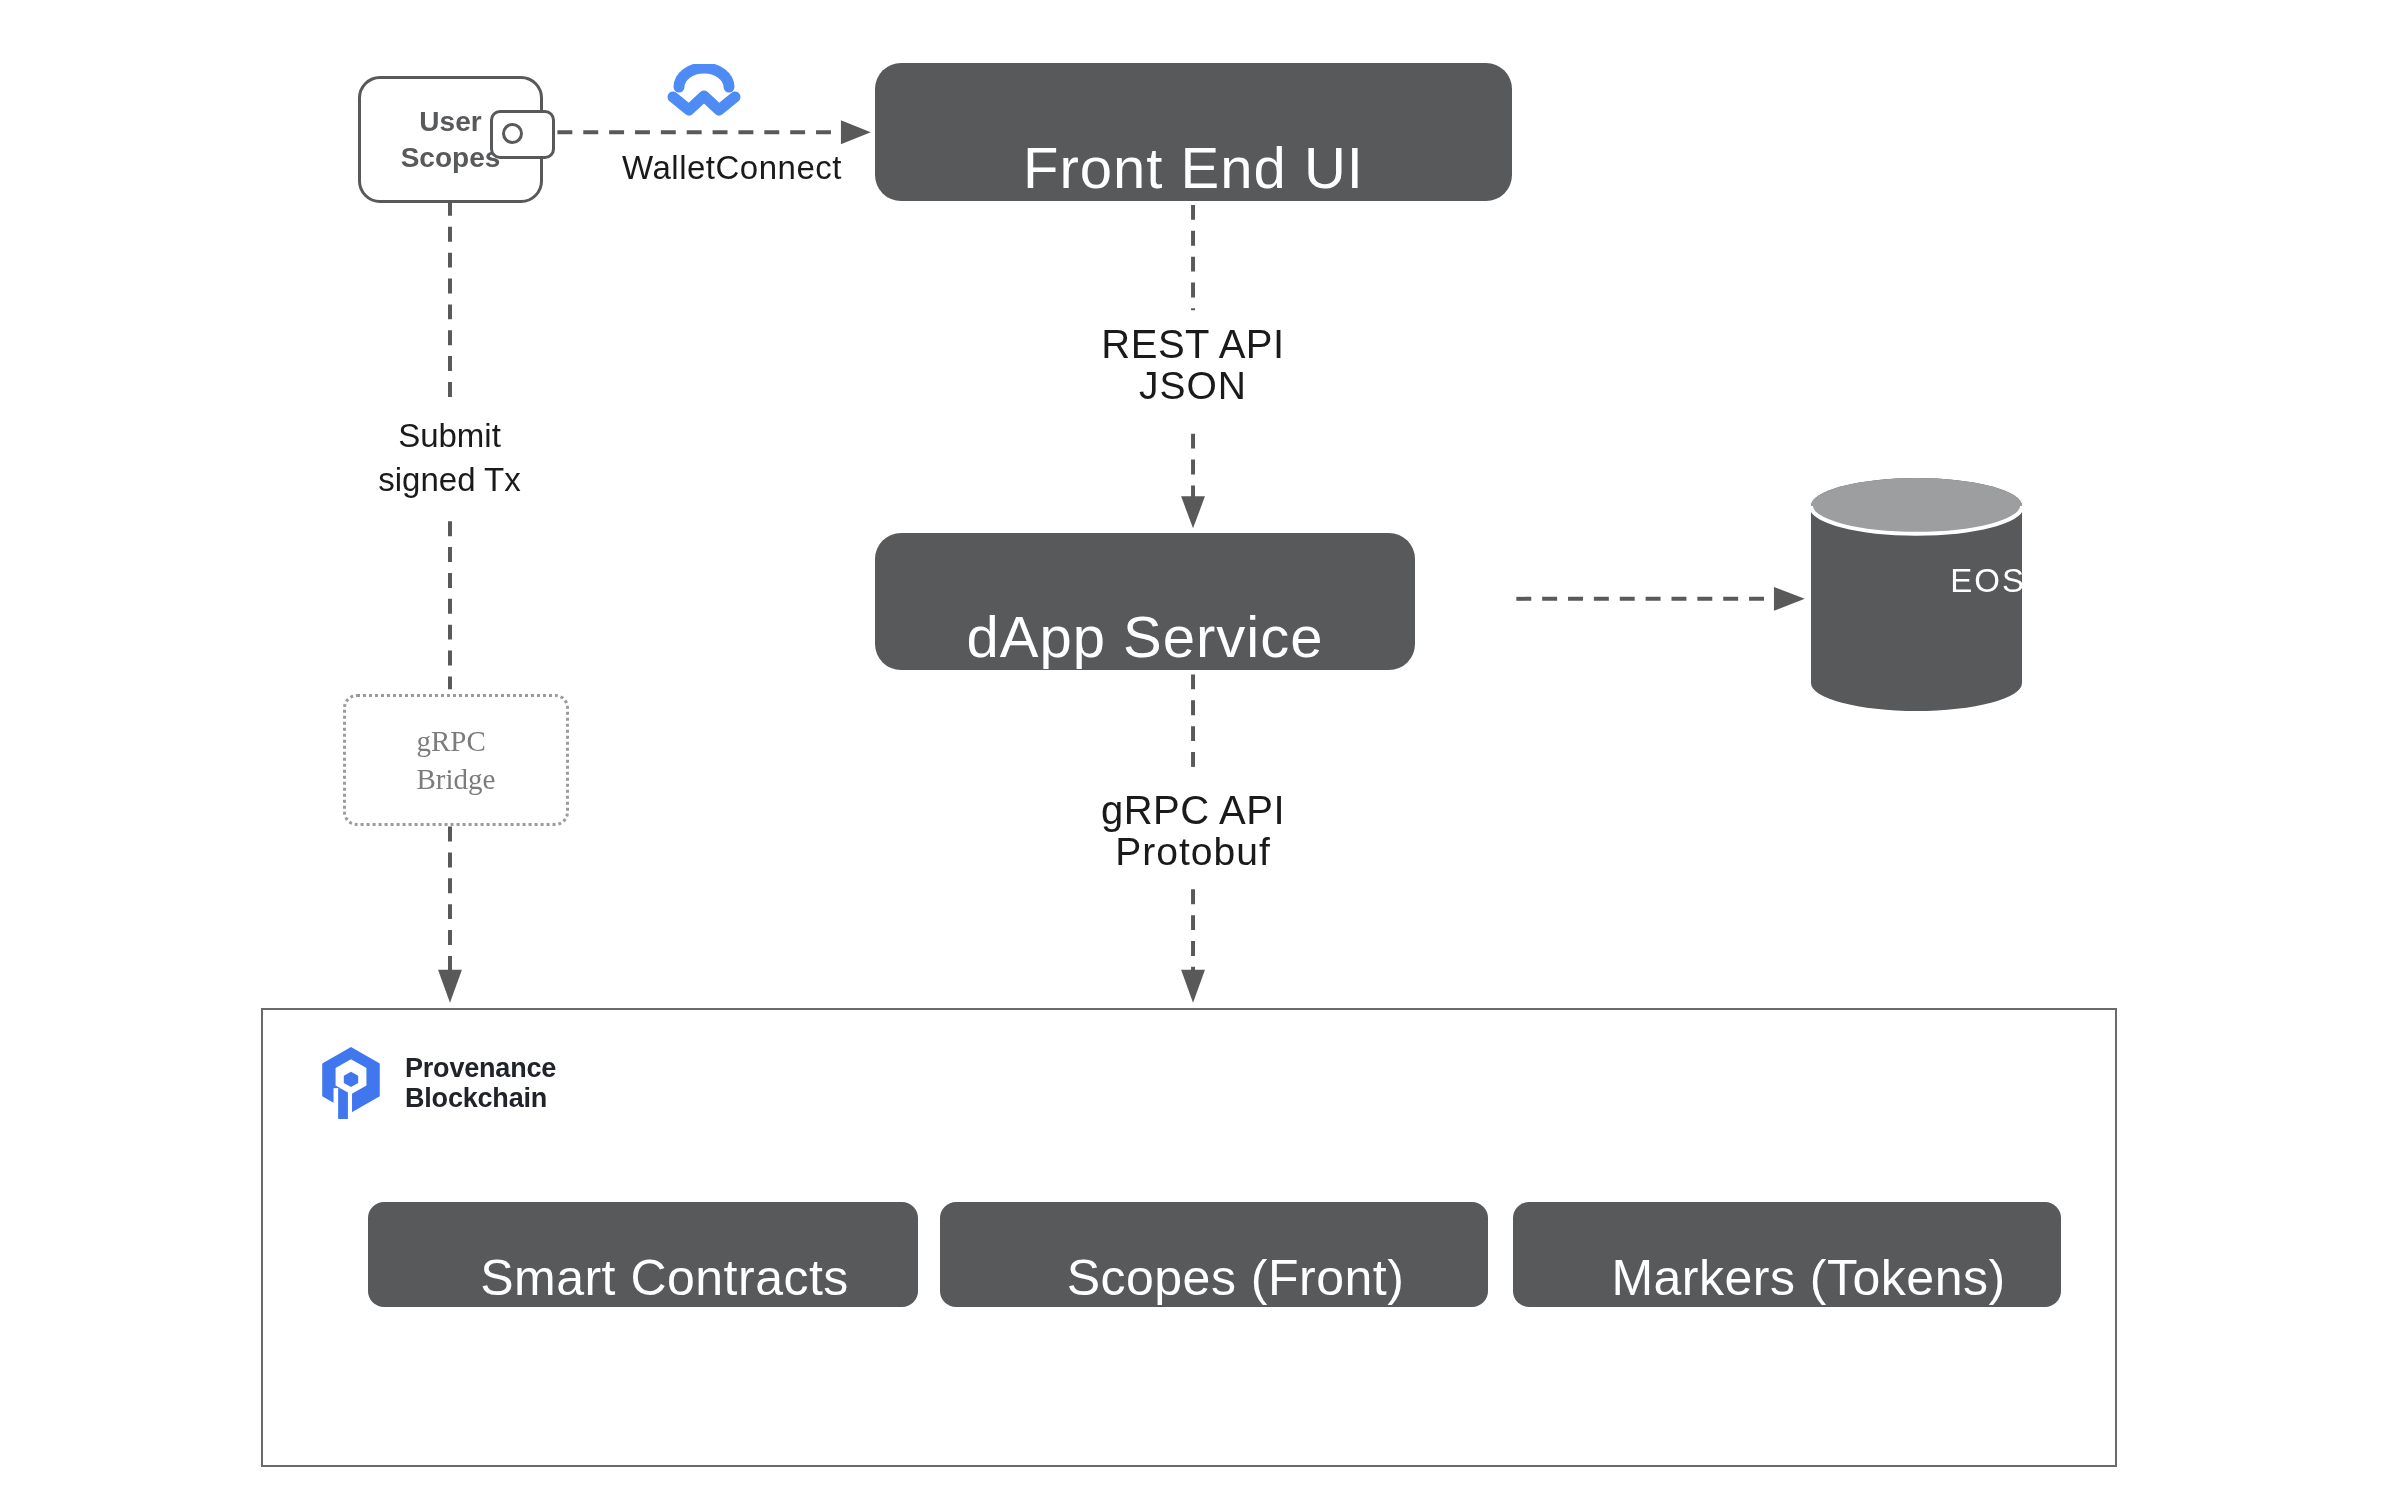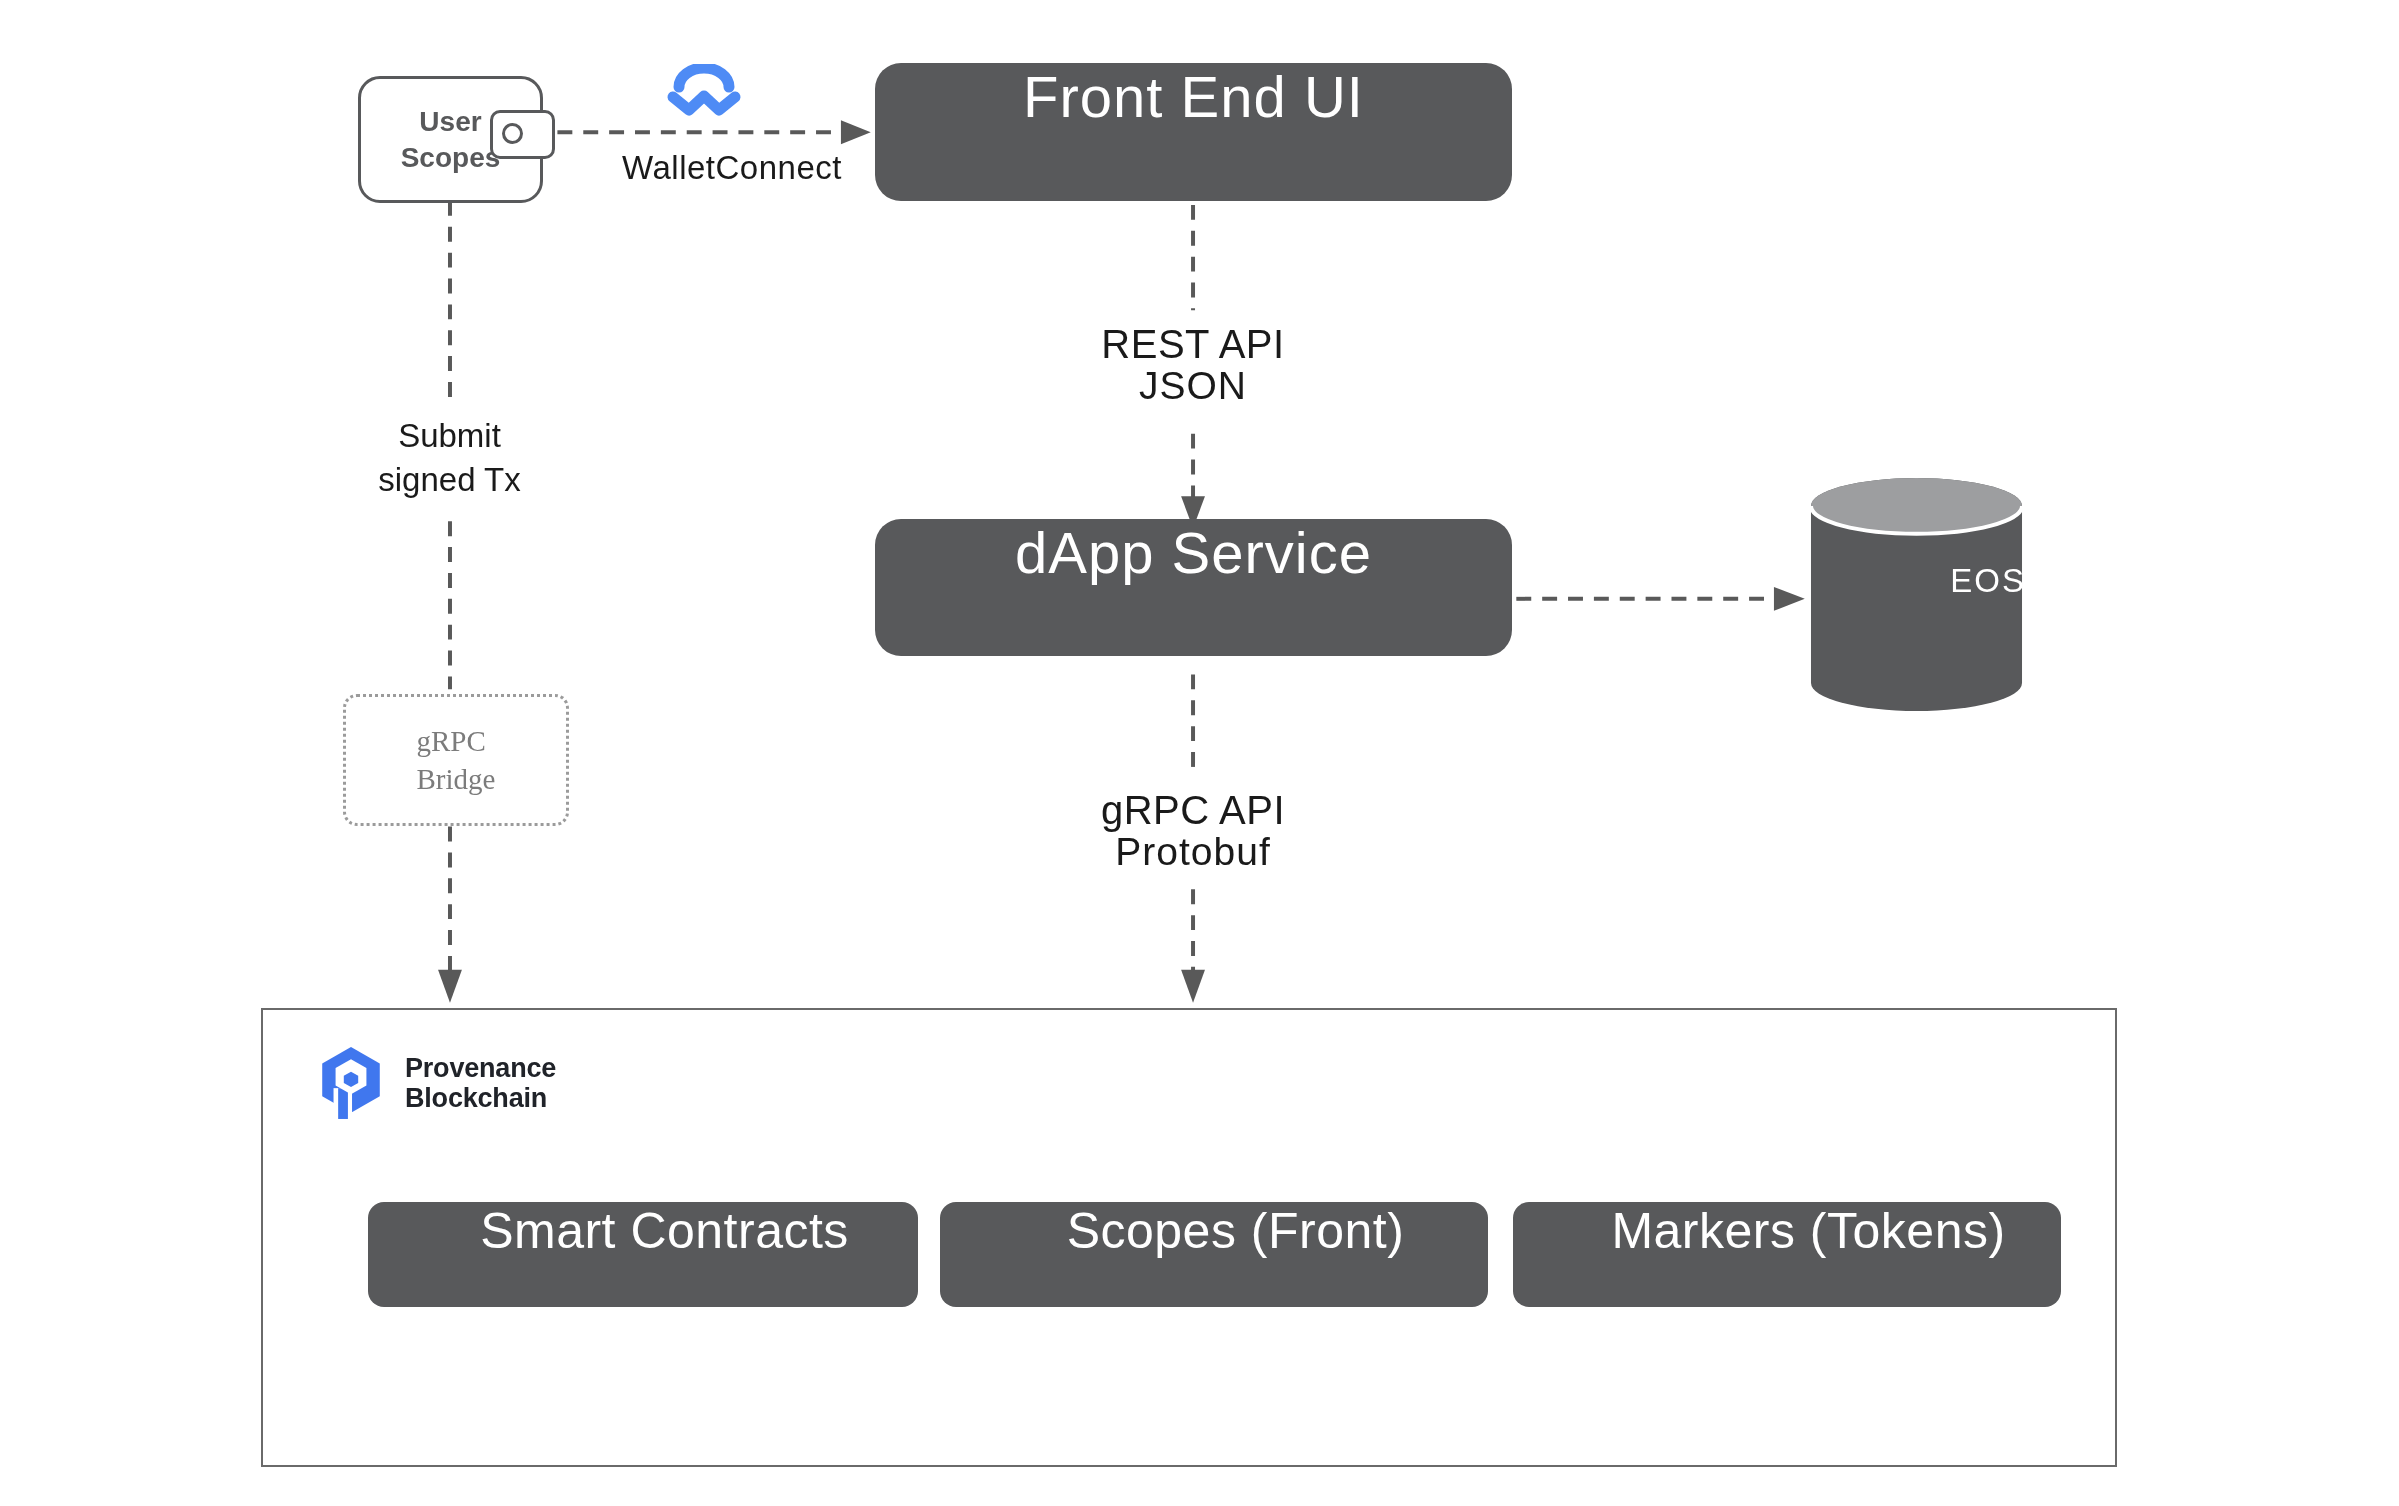--- a/index.html
+++ b/index.html
@@ -9,21 +9,21 @@
   }
   .abs{position:absolute;}
   .pre{white-space:pre-line;}
   
   svg.connectors{position:absolute;left:0;top:0;width:2400px;height:1506px;pointer-events:none;}
   .dash{stroke:var(--line);stroke-width:4;fill:none;stroke-dasharray:15 11;}
   .ah{fill:var(--line);stroke:none;}
   
   .node{
     position:absolute;background:var(--node-fill);color:var(--node-text);
-    display:flex;align-items:flex-start;justify-content:center;text-align:center;
+    display:flex;align-items:flex-end;justify-content:center;text-align:center;
   }
   .node-lg{font-size:58px;letter-spacing:1px;border-radius:26px;font-weight:400;}
   .node-sm{font-size:50px;letter-spacing:0.5px;border-radius:16px;font-weight:400;padding-left:43px;}
   
   .uw-box{
     position:absolute;left:358px;top:76px;width:179px;height:121px;
     border:3.5px solid var(--wallet-outline);border-radius:22px;background:#fff;
     display:flex;align-items:center;justify-content:center;text-align:center;
   }
   .uw-label{font-size:28px;line-height:36px;font-weight:700;color:var(--wallet-outline);}
@@ -112,21 +112,21 @@
 
   <div class="node node-lg" style="left:875px;top:63px;width:637px;height:138px;">
     <span>Front End UI</span>
   </div>
 
   <div class="edge-label" style="left:1019px;top:320px;width:348px;">
     <div class="edge-title">REST API</div>
     <div class="edge-sub">JSON</div>
   </div>
 
-  <div class="node node-lg" style="left:875px;top:519px;width:637px;height:137px;">
+  <div class="node node-lg" style="left:875px;top:533px;width:540px;height:137px;">
     <span>dApp Service</span>
   </div>
 
   <svg class="abs" style="left:1809px;top:476px;" width="217" height="239" viewBox="0 0 218 240">
     <path class="cyl-body" d="M2,30 V208 A106,28 0 0 0 214,208 V30 A106,28 0 0 0 2,30 Z"></path>
     <ellipse class="cyl-top" cx="108" cy="30" rx="106" ry="28"></ellipse>
     <path class="cyl-split" d="M2,30 A106,28 0 0 0 214,30"></path>
   </svg>
   <div class="abs eos-label">EOS</div>
 

